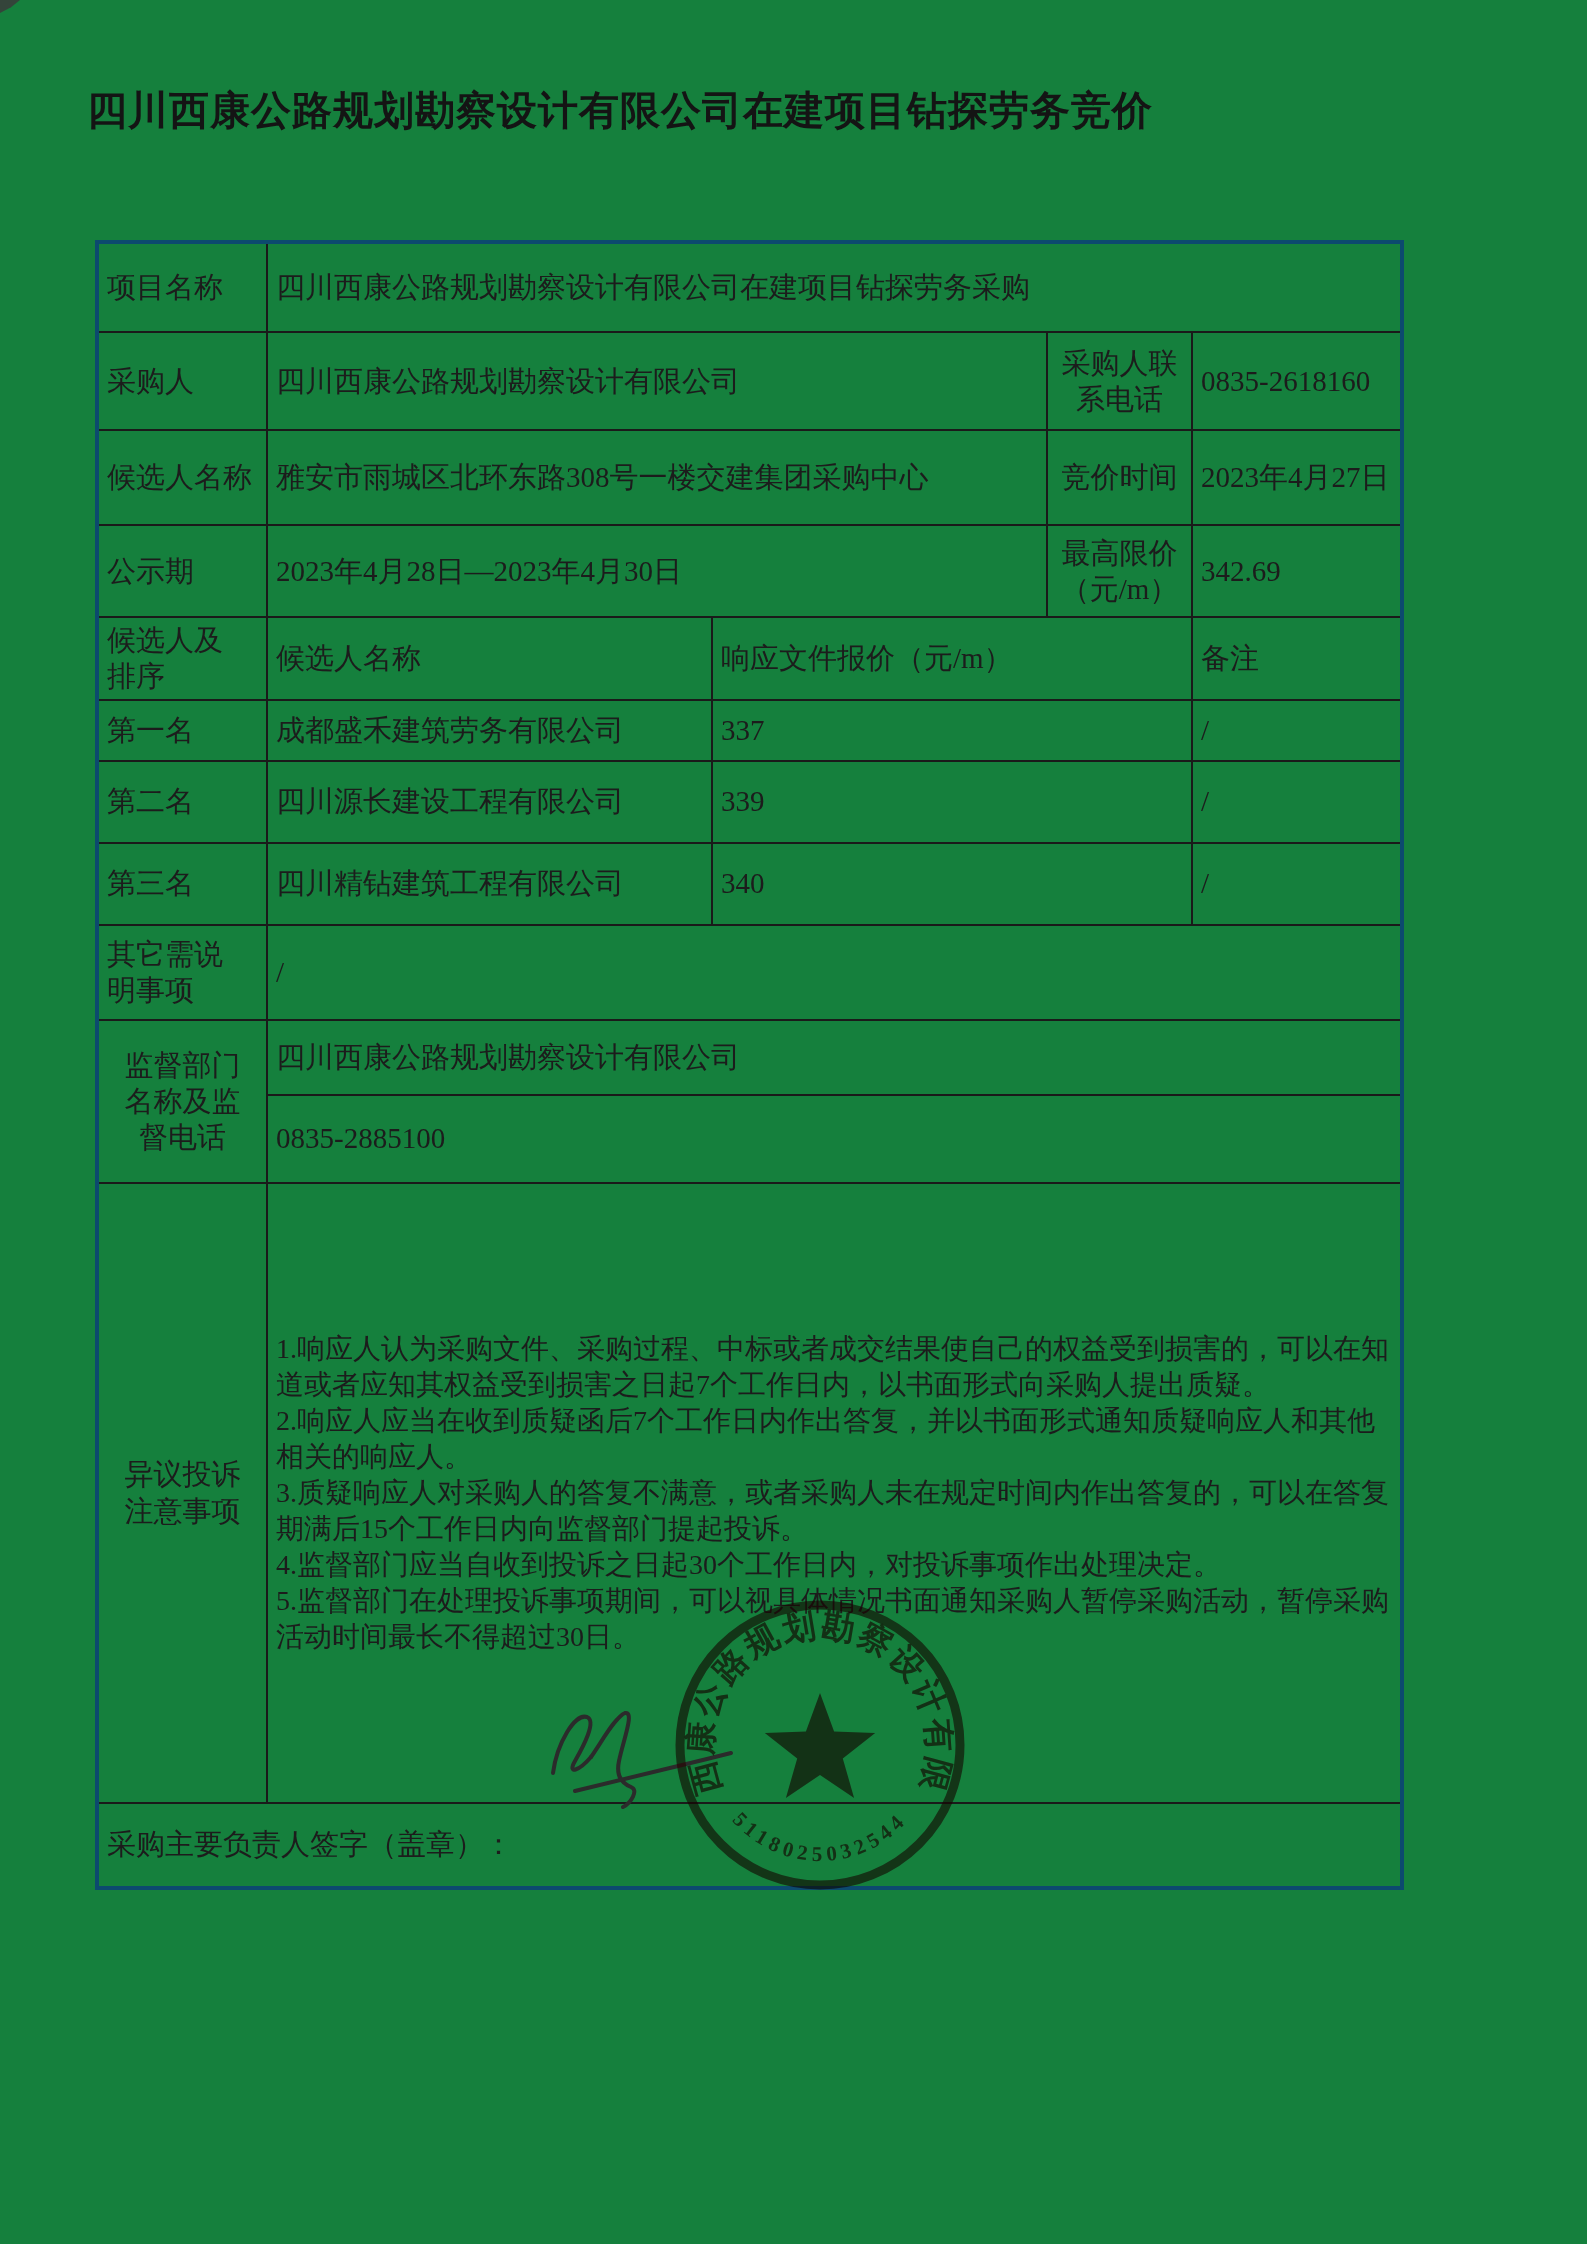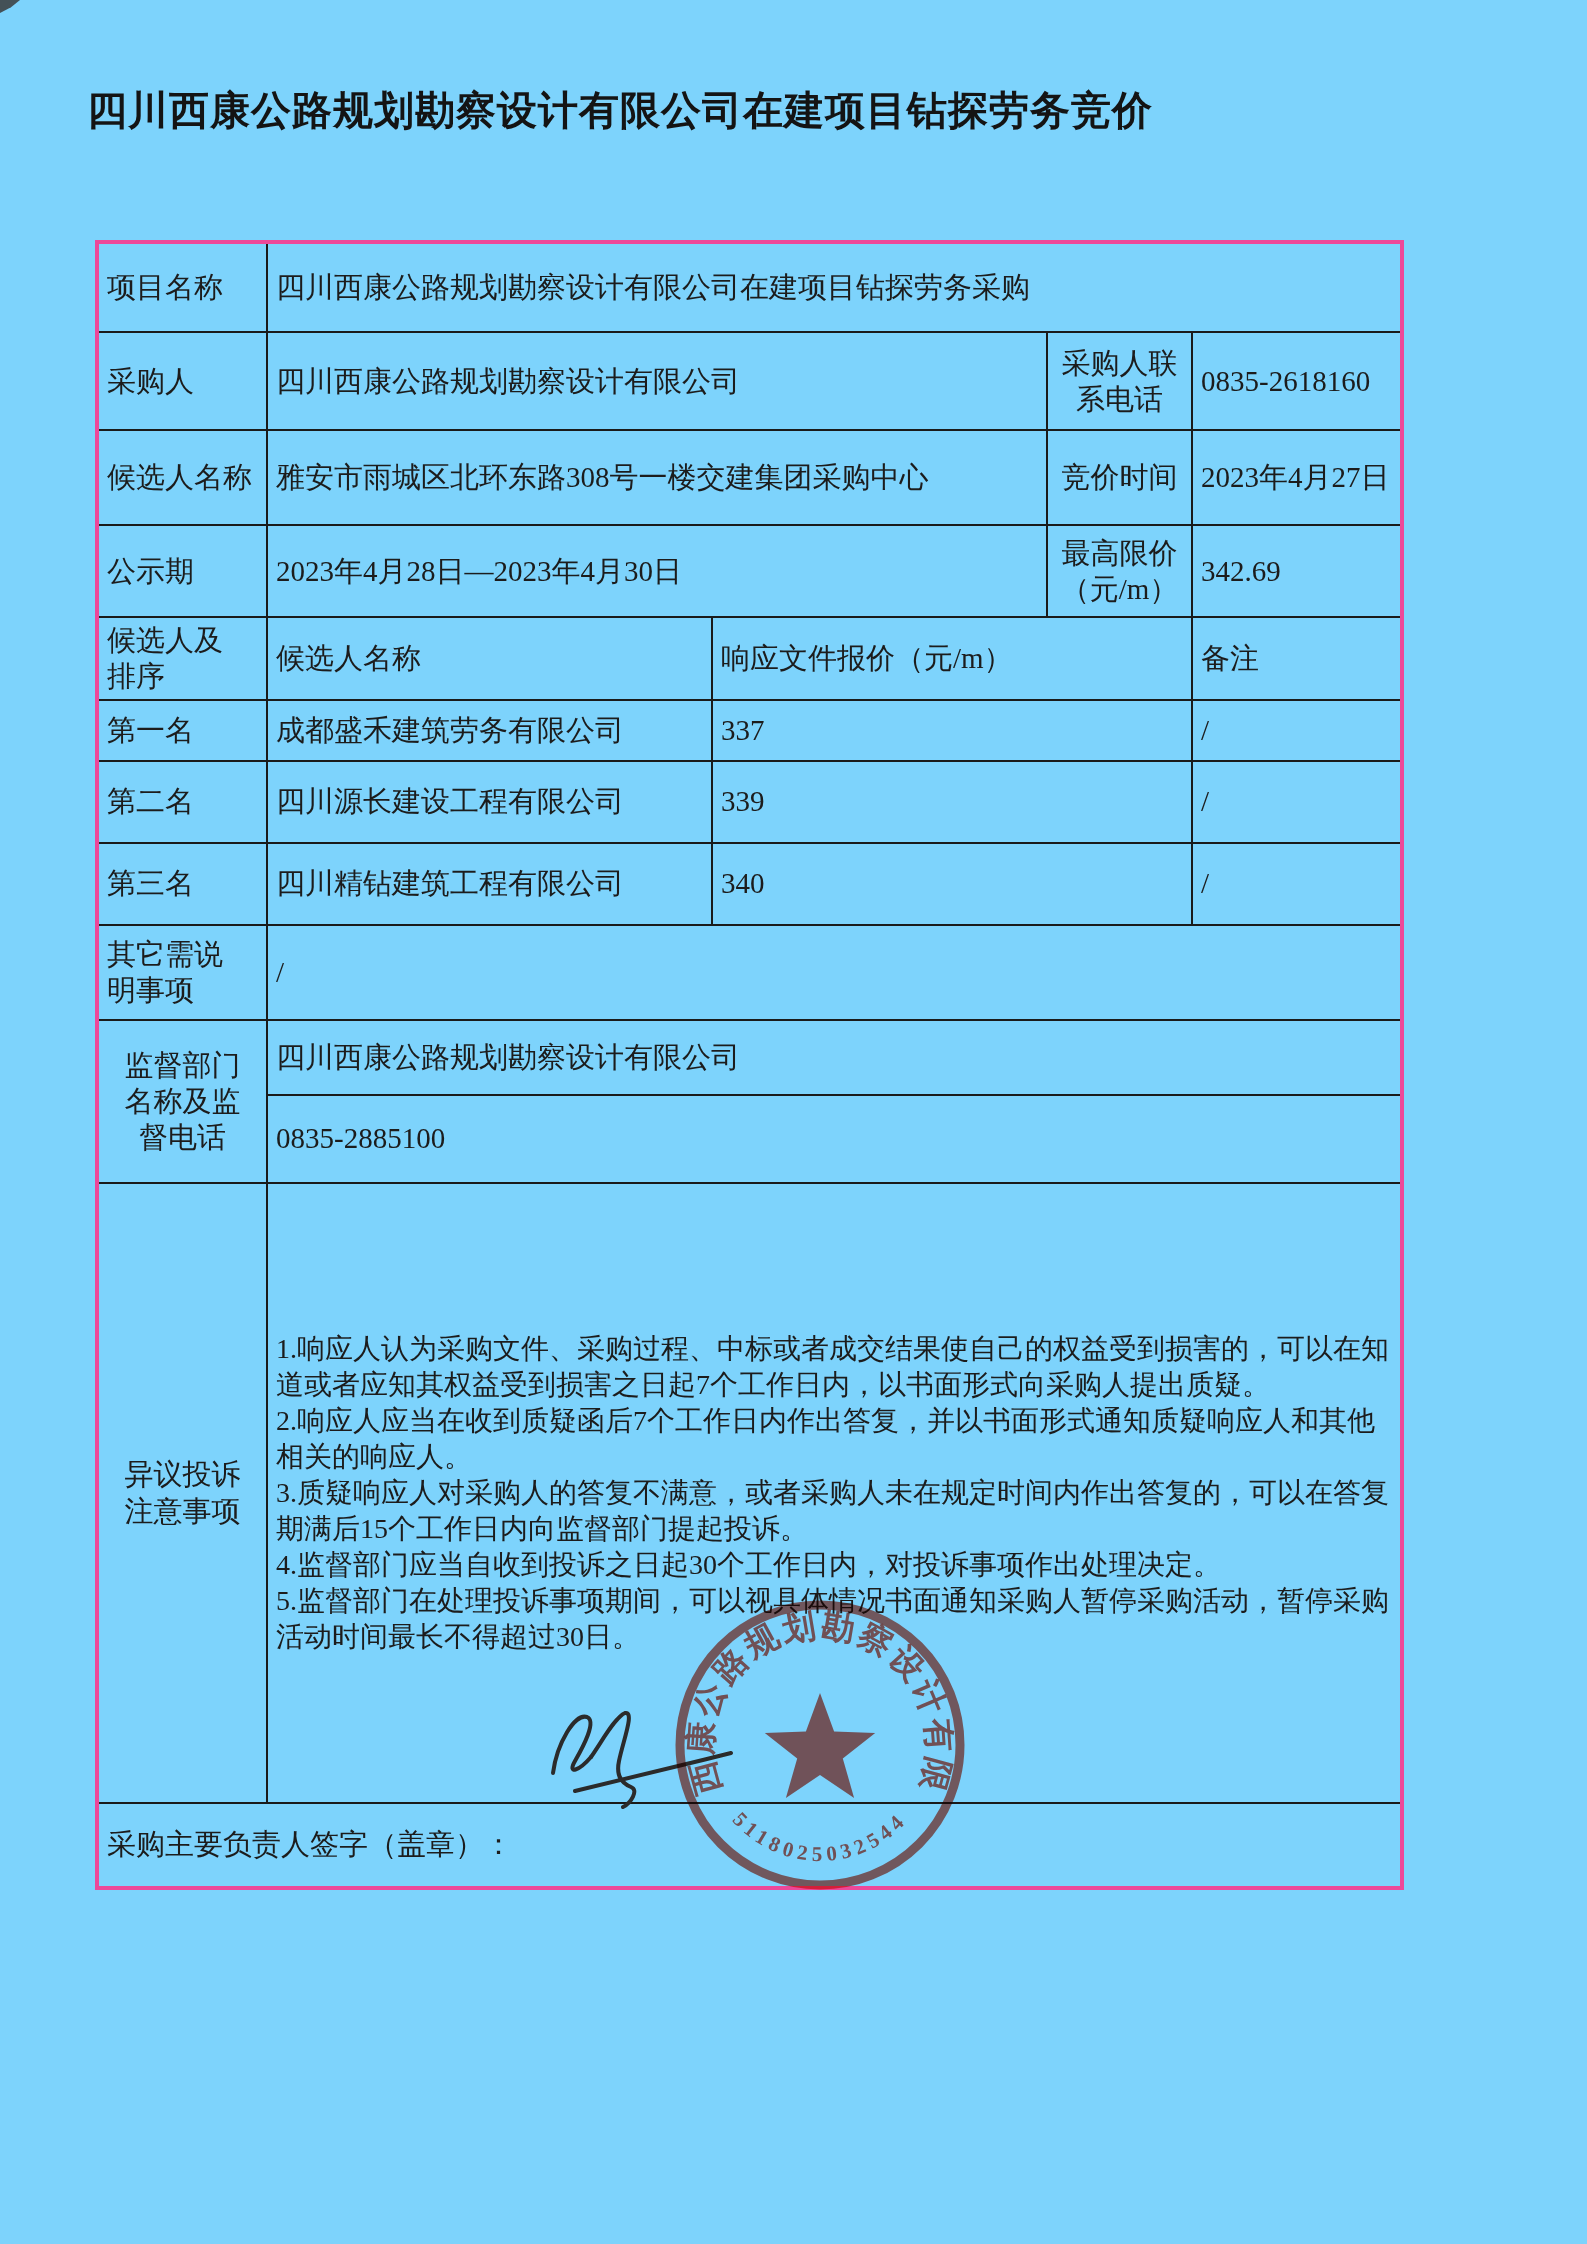--- a/index.html
+++ b/index.html
@@ -1,20 +1,20 @@
 <!DOCTYPE html>
 <html><head>
 <meta charset="utf-8">
 <style>
   html,body{margin:0;padding:0;background:#e8e8e8;}
   .page{
     position:relative;
     width:1587px;height:2244px;
     margin:0 auto;
-    background:#7dd3fc;
+    background:#15803d;
     overflow:hidden;
     color:#1f1f1f;
     font-family:"Liberation Serif","DejaVu Serif",serif;
   }
   .corner-mark{
     position:absolute;left:0;top:0;width:20px;height:13px;
     background:#3a3a3a;
     clip-path:polygon(0 0,100% 0,55% 55%,0 100%);
     opacity:.85;
   }
@@ -22,21 +22,21 @@
     position:absolute;left:0;top:86px;width:1240px;
     text-align:center;
     font-family:"Liberation Sans","DejaVu Sans",sans-serif;
     font-weight:700;font-size:40px;line-height:48px;color:#141414;
     letter-spacing:1px;
   }
   table.doc{
     position:absolute;left:95px;top:240px;
     width:1305px;
     border-collapse:collapse;table-layout:fixed;
-    border:4px solid #ec4899;
+    border:4px solid #0c4a6e;
   }
   table.doc td{
     border:2px solid #1a1a1a;
     font-size:29px;line-height:1.25;
     padding:4px 8px;
     vertical-align:middle;
     color:#1c1c1c;
     overflow:hidden;
   }
   td.lbl{white-space:pre-line;padding-left:12px;}

